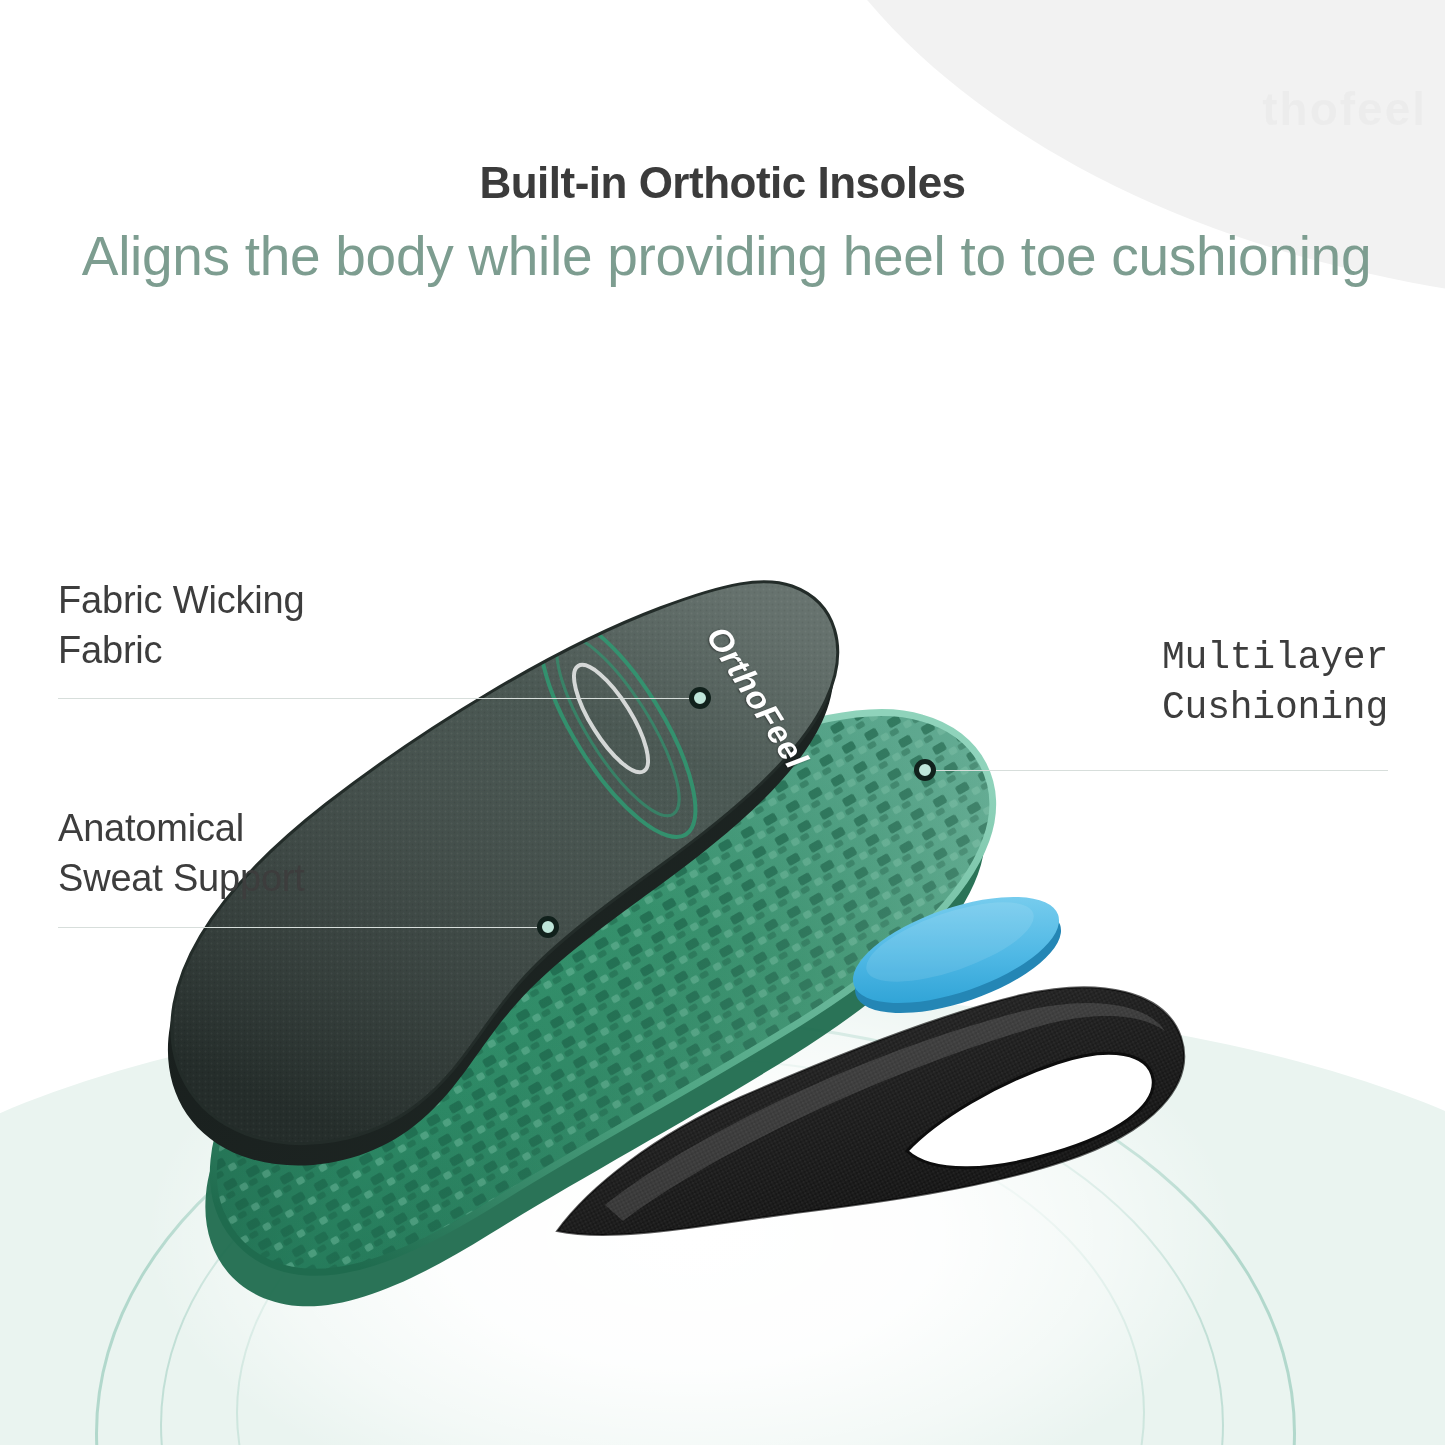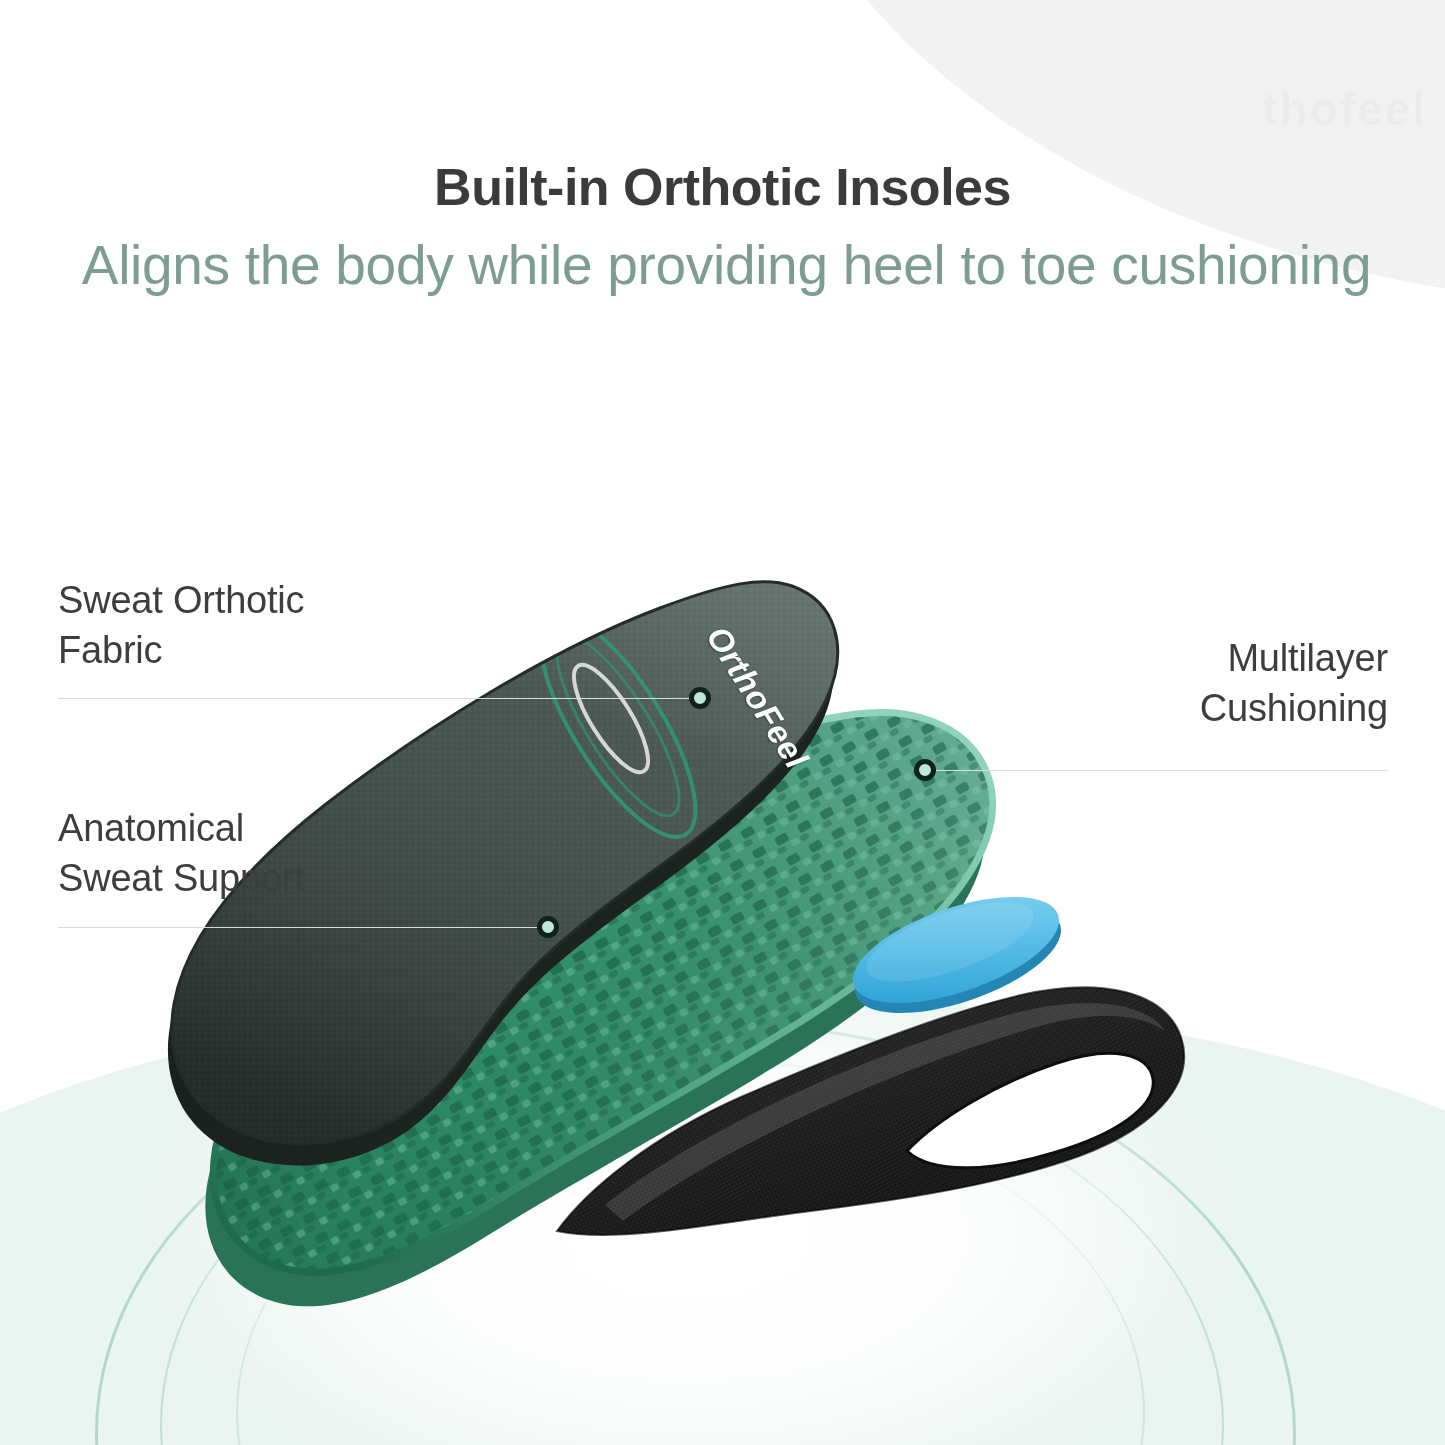--- a/index.html
+++ b/index.html
@@ -75,21 +75,21 @@
 
   
   .headings {
     position: absolute;
     left: 0;
     top: 158px;
     width: 1445px;
     text-align: center;
   }
   .title {
-    font-size: 52px;
+    font-size: 44px;
     font-weight: bold;
     color: #3b3b3b;
     letter-spacing: -0.5px;
     line-height: 1.12;
     margin: 0;
   }
   .subtitle {
     margin: 14px 0 0 0;
     font-size: 55px;
     font-weight: 400;
@@ -396,33 +396,33 @@
                  C 556 22, 620 36, 636 82
                  C 652 130, 606 178, 520 206
                  C 436 234, 330 248, 250 258
                  C 160 270, 70 288, 12 276 Z" fill="none" stroke="#000000" stroke-width="2" opacity=".65"></path>
       </svg>
     </div>
 
   </div>
 
   <div class="callout left" style="left:58px; top:575px; width:640px;">
-    <div class="label">Sweat Orthotic
+    <div class="label">Fabric Wicking
 Fabric</div>
   </div>
   <div class="leader" style="left:58px; top:698px; width:642px;"></div>
   <div class="leader-dot" style="left:689px; top:687px;"></div>
 
   <div class="callout left" style="left:58px; top:803px; width:640px;">
     <div class="label">Anatomical
 Sweat Support</div>
   </div>
   <div class="leader" style="left:58px; top:927px; width:490px;"></div>
   <div class="leader-dot" style="left:537px; top:916px;"></div>
 
-  <div class="callout right" style="left:925px; top:633px; width:463px;">
+  <div class="callout right" style="left:925px; top:633px; width:463px;font-family:Liberation Mono, monospace;">
     <div class="label">Multilayer
 Cushioning</div>
   </div>
   <div class="leader" style="left:936px; top:770px; width:452px;"></div>
   <div class="leader-dot" style="left:914px; top:759px;"></div>
 
 </div>
 
 </body></html>

